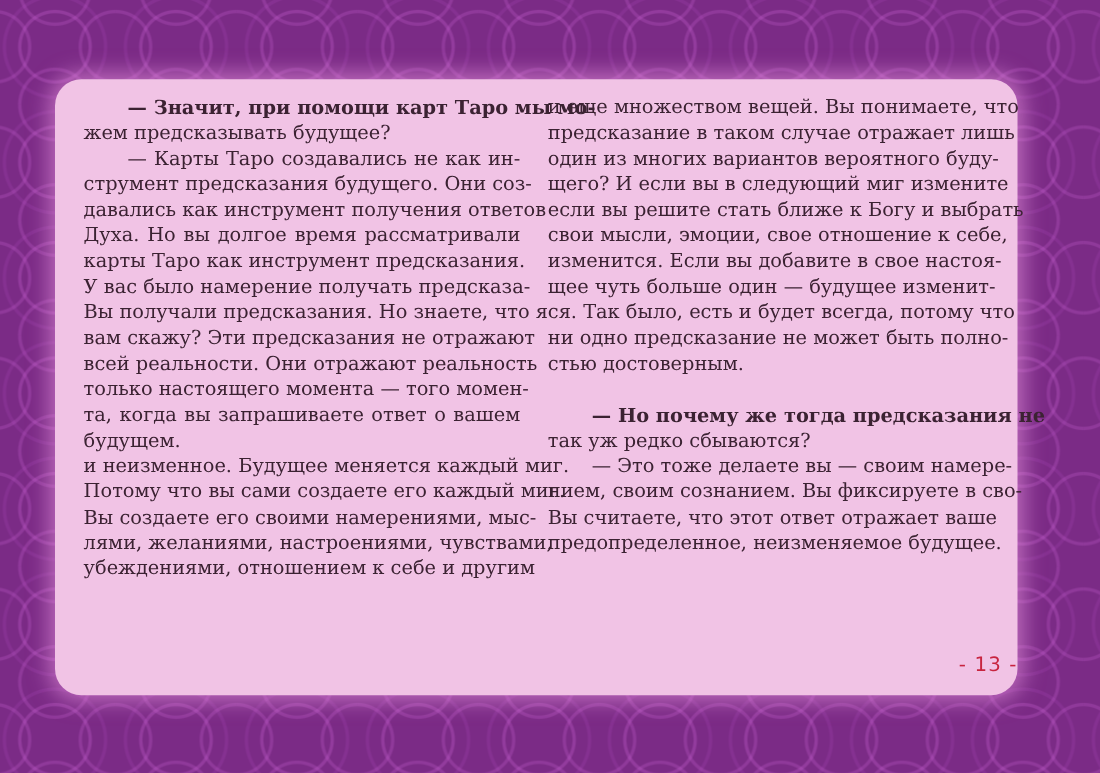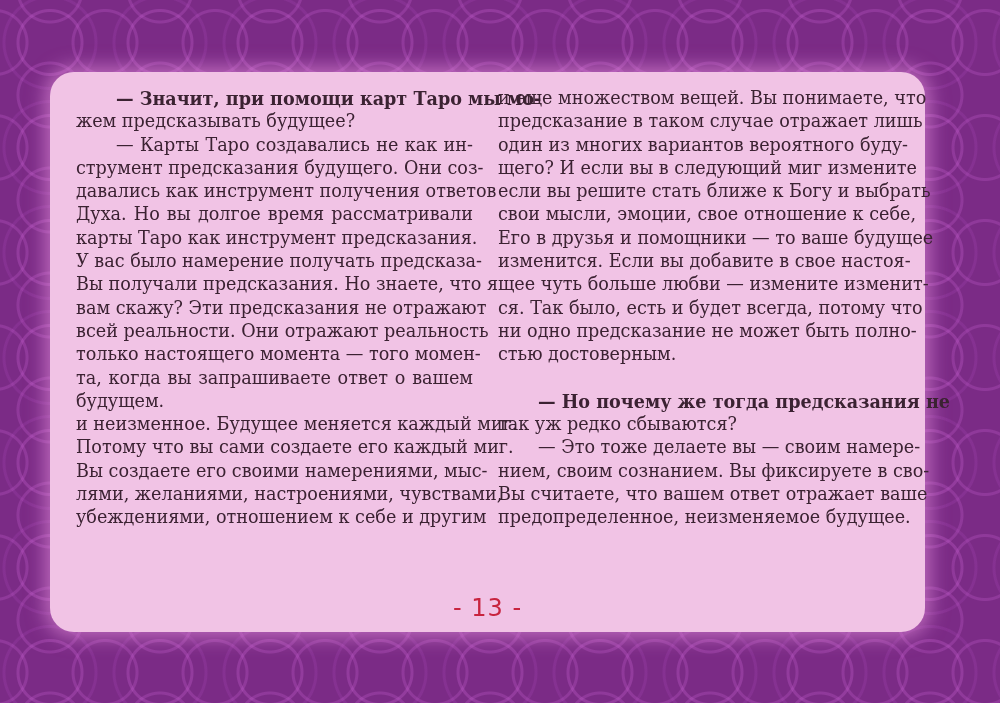--- a/index.html
+++ b/index.html
@@ -59,23 +59,23 @@
   }
   .line.last {
     text-align-last: left;
   }
   .line.indent { padding-left: 40px; }
   .page-number {
     position: absolute;
     left: 0;
     right: 0;
     top: 522px;
-    text-align: center;
+    text-align: right;
     font-family: "DejaVu Sans", "Liberation Sans", sans-serif;
-    font-size: 24px;
+    font-size: 18px;
     color: #c8243f;
     letter-spacing: 1px;
   }
 </style>
 </head>
 <body>
 
 <div class="bg-pattern"></div>
 
 <div class="panel">
@@ -102,29 +102,28 @@
     <span class="line">убеждениями, отношением к себе и другим</span>
   </div>
 
   <div class="column col-right">
     <span class="line">и еще множеством вещей. Вы понимаете, что</span>
     <span class="line">предсказание в таком случае отражает лишь</span>
     <span class="line">один из многих вариантов вероятного буду-</span>
     <span class="line">щего? И если вы в следующий миг измените</span>
     <span class="line">если вы решите стать ближе к Богу и выбрать</span>
     <span class="line">свои мысли, эмоции, свое отношение к себе,</span>
-    <span class="line">Его в друзья и помощники — то ваше будущее</span>
     <span class="line">изменится. Если вы добавите в свое настоя-</span>
-    <span class="line">щее чуть больше любви — измените изменит-</span>
+    <span class="line">щее чуть больше один — будущее изменит-</span>
     <span class="line">ся. Так было, есть и будет всегда, потому что</span>
     <span class="line">ни одно предсказание не может быть полно-</span>
     <span class="line last">стью достоверным.</span>
     <div class="gap"></div>
     <span class="line indent" style="font-weight:bold">— Но почему же тогда предсказания не</span>
     <span class="line last" style="font-weight:normal">так уж редко сбываются?</span>
     <span class="line indent">— Это тоже делаете вы — своим намере-</span>
     <span class="line">нием, своим сознанием. Вы фиксируете в сво-</span>
-    <span class="line">Вы считаете, что вашем ответ отражает ваше</span>
+    <span class="line">Вы считаете, что этот ответ отражает ваше</span>
     <span class="line">предопределенное, неизменяемое будущее.</span>
   </div>
 
   <div class="page-number">- 13 -</div>
 </div>
 
 </body></html>

